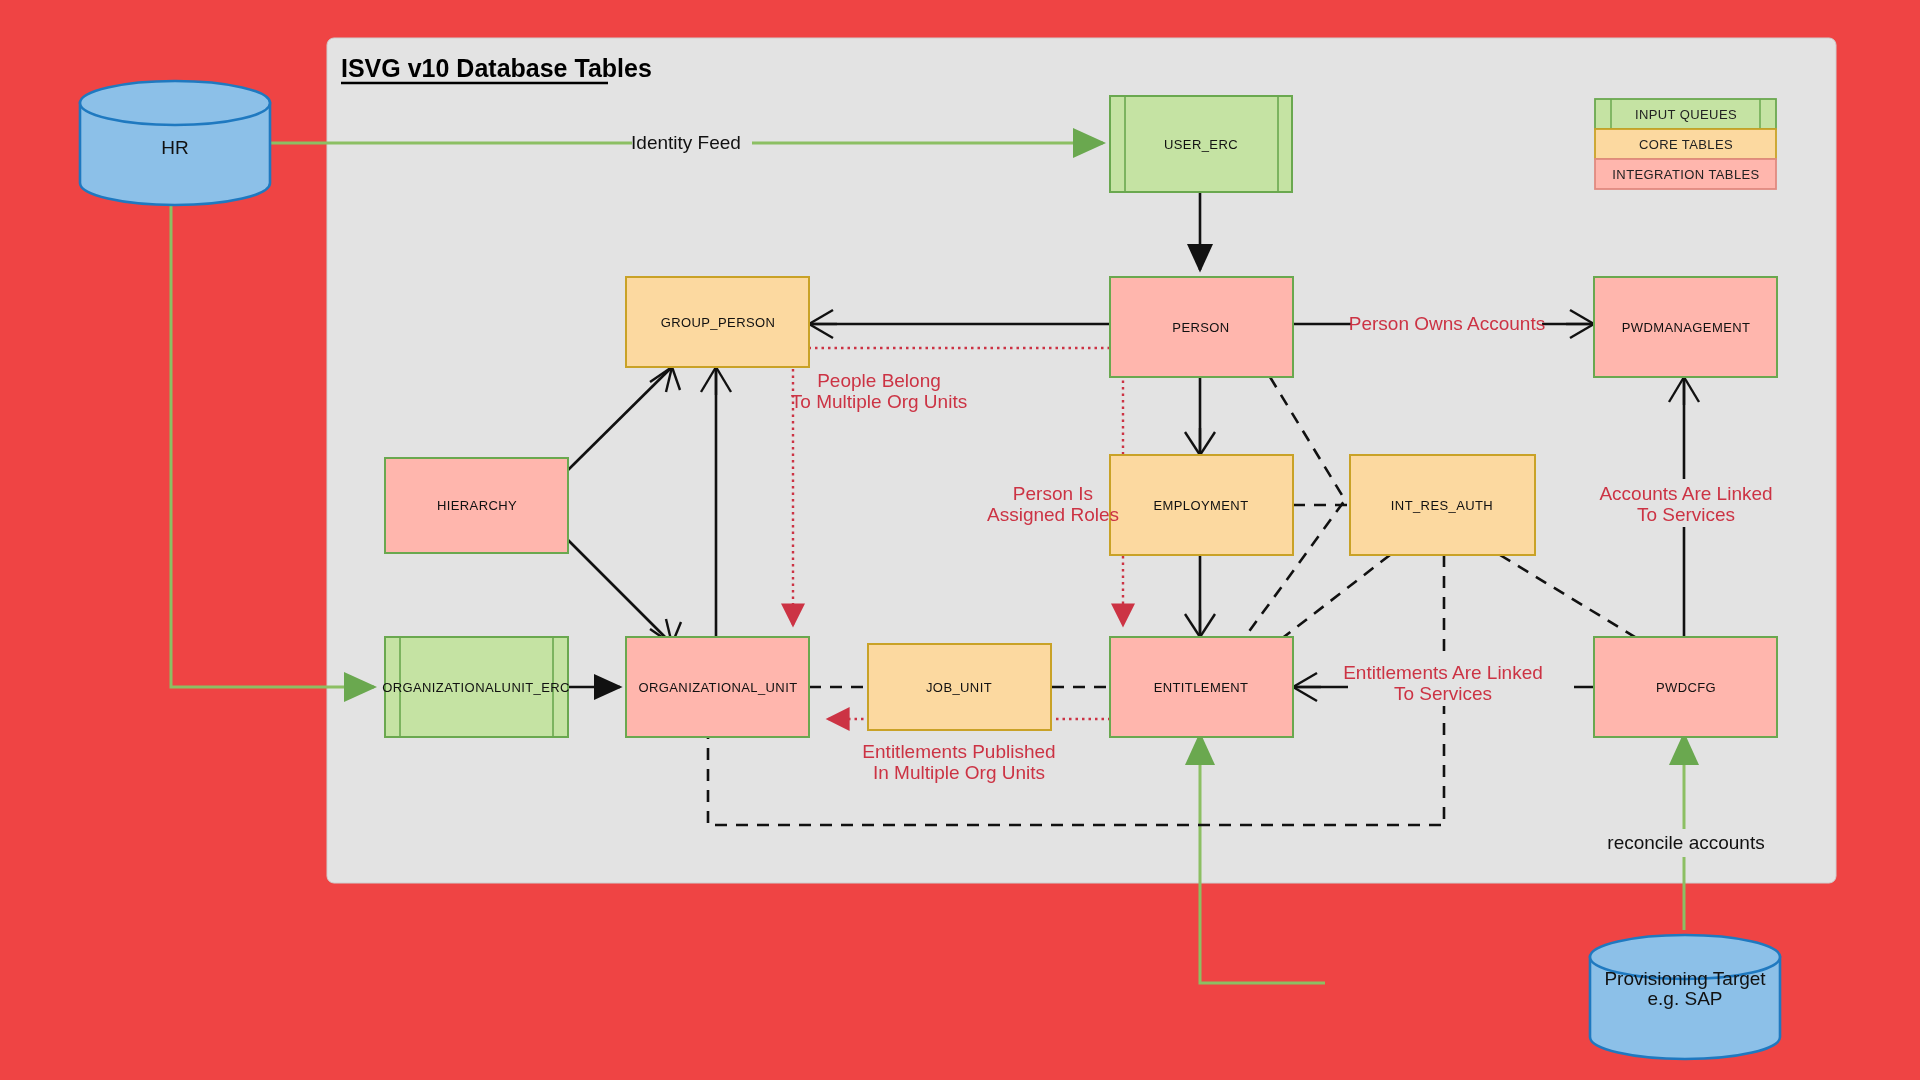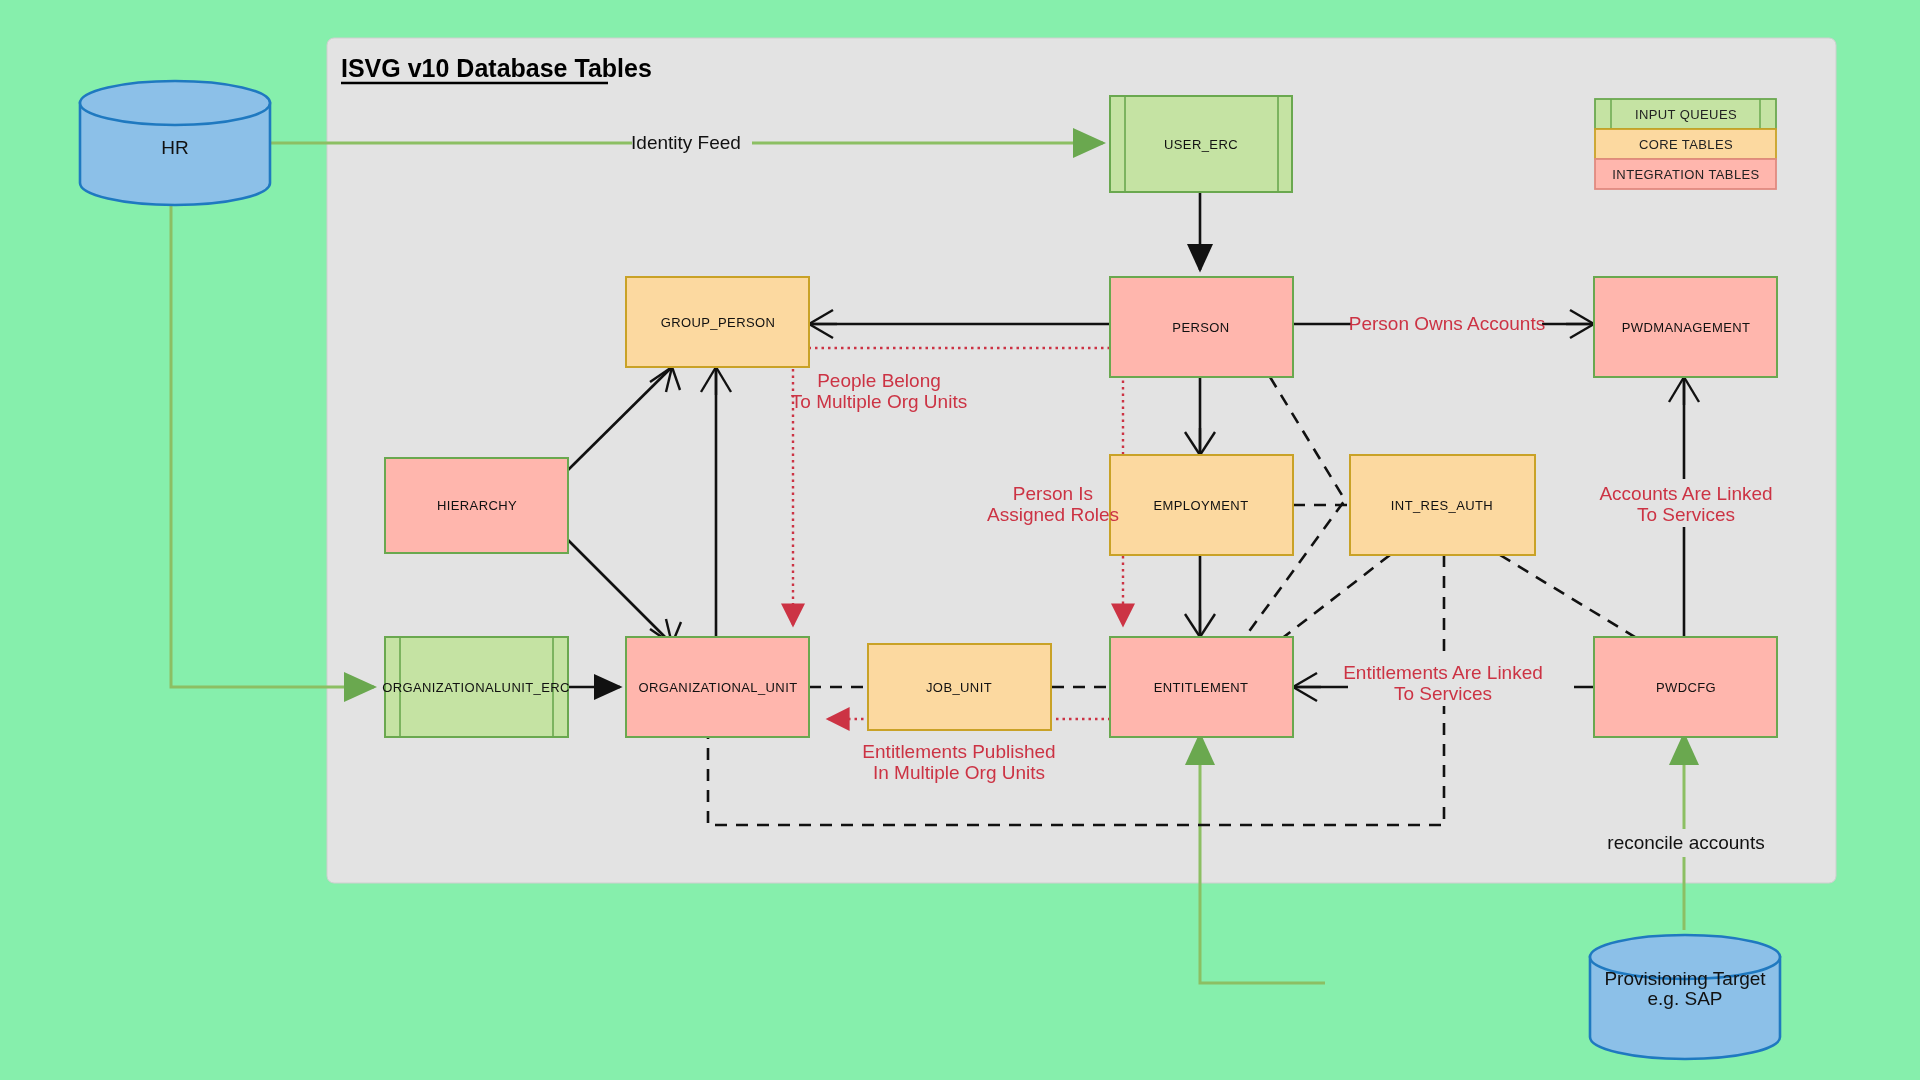--- a/index.html
+++ b/index.html
@@ -1,18 +1,18 @@
 <!DOCTYPE html>
 <html><head>
 <meta charset="utf-8">
 <style>
   html,body{margin:0;padding:0;background:#000;}
   body{width:1920px;height:1080px;overflow:hidden;
        font-family:"Liberation Sans","DejaVu Sans",sans-serif;}
-  #stage{position:relative;width:1920px;height:1080px;background:#86efac;}
+  #stage{position:relative;width:1920px;height:1080px;background:#ef4444;}
   svg{position:absolute;top:0;left:0;}
   .lbl{fill:#111;font-family:"Liberation Sans","DejaVu Sans",sans-serif;}
   .tbl-lbl{font-size:13px;letter-spacing:.4px;}
   .red-lbl{fill:#cc3344;font-size:19px;font-family:"Liberation Sans","DejaVu Sans",sans-serif;}
   .blk-lbl{fill:#111;font-size:19px;font-family:"Liberation Sans","DejaVu Sans",sans-serif;}
   .cyl-lbl{fill:#111;font-size:19px;font-family:"Liberation Sans","DejaVu Sans",sans-serif;}
   .legend-lbl{fill:#222;font-size:13px;letter-spacing:.4px;}
   .title{fill:#000;font-size:25px;font-weight:bold;font-family:"Liberation Sans","DejaVu Sans",sans-serif;}
   .solid{stroke:#111;stroke-width:2.6;fill:none;}
   .dashed{stroke:#111;stroke-width:2.6;fill:none;stroke-dasharray:12 9;}

